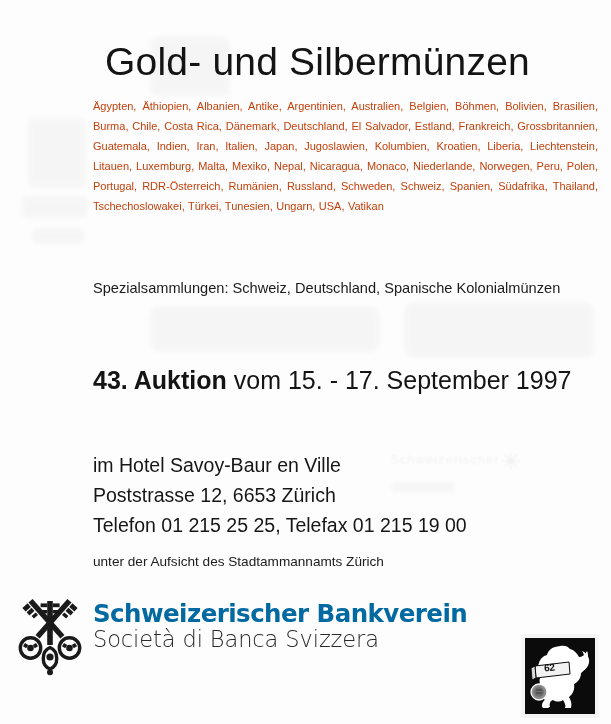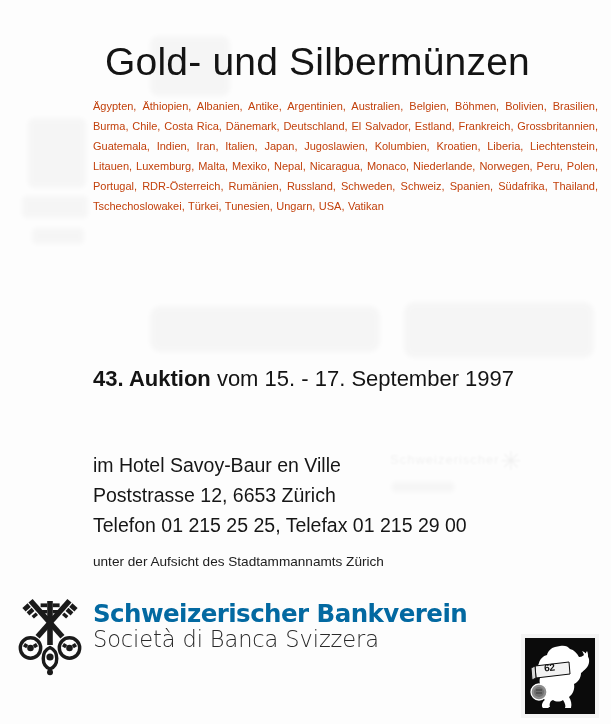--- a/index.html
+++ b/index.html
@@ -72,21 +72,21 @@
     font-size: 14.6px;
     line-height: 20px;
     color: #1b1b1b;
   }
 
   
   .auction {
     position: absolute;
     left: 93px;
     top: 366px;
-    font-size: 22px;
+    font-size: 25px;
     color: #141414;
     white-space: nowrap;
   }
   .auction .strong {
     font-weight: bold;
   }
 
   
   .venue {
     position: absolute;
@@ -194,29 +194,30 @@
   <div class="ghost" style="left:404px; top:302px; width:190px; height:56px; border-radius:10px;"></div>
   <div class="ghost" style="left:150px; top:36px; width:80px; height:60px; border-radius:8px;"></div>
   <div class="ghost-text" style="left:390px; top:452px; font-size:13px; letter-spacing:1px;">Schweizerischer</div>
   <div class="ghost-text" style="left:500px; top:446px; font-size:26px;">✳</div>
   <div class="ghost" style="left:392px; top:482px; width:62px; height:10px;"></div>
 
   <h1 class="title">Gold- und Silbermünzen</h1>
 
   <div class="countries">Ägypten, Äthiopien, Albanien, Antike, Argentinien, Australien, Belgien, Böhmen, Bolivien, Brasilien, Burma, Chile, Costa Rica, Dänemark, Deutschland, El Salvador, Estland, Frankreich, Grossbritannien, Guatemala, Indien, Iran, Italien, Japan, Jugoslawien, Kolumbien, Kroatien, Liberia, Liechtenstein, Litauen, Luxemburg, Malta, Mexiko, Nepal, Nicaragua, Monaco, Niederlande, Norwegen, Peru, Polen, Portugal, RDR-Österreich, Rumänien, Russland, Schweden, Schweiz, Spanien, Südafrika, Thailand, Tschechoslowakei, Türkei, Tunesien, Ungarn, USA, Vatikan</div>
 
+  <div class="special">Spezialsammlungen: Schweiz, Deutschland, Spanische Kolonialmünzen</div>
 
   <div class="auction">
     <span class="strong">43. Auktion</span><span> vom 15. - 17. September 1997</span>
   </div>
 
   <div class="venue">
     <div>im Hotel Savoy-Baur en Ville</div>
     <div>Poststrasse 12, 6653 Zürich</div>
-    <div>Telefon 01 215 25 25,  Telefax 01 215 29 00</div>
+    <div>Telefon 01 215 25 25,  Telefax 01 215 19 00</div>
   </div>
 
   <div class="supervision">unter der Aufsicht des Stadtammannamts Zürich</div>
 
   <div class="keys-emblem">
     <svg viewBox="0 0 72 88" xmlns="http://www.w3.org/2000/svg" aria-hidden="true">
       <g fill="#1a1a1a">
 
         <path d="M14.5 13.5 L18.6 9.9 L50.5 46.0 L46.4 49.6 Z"></path>
 

